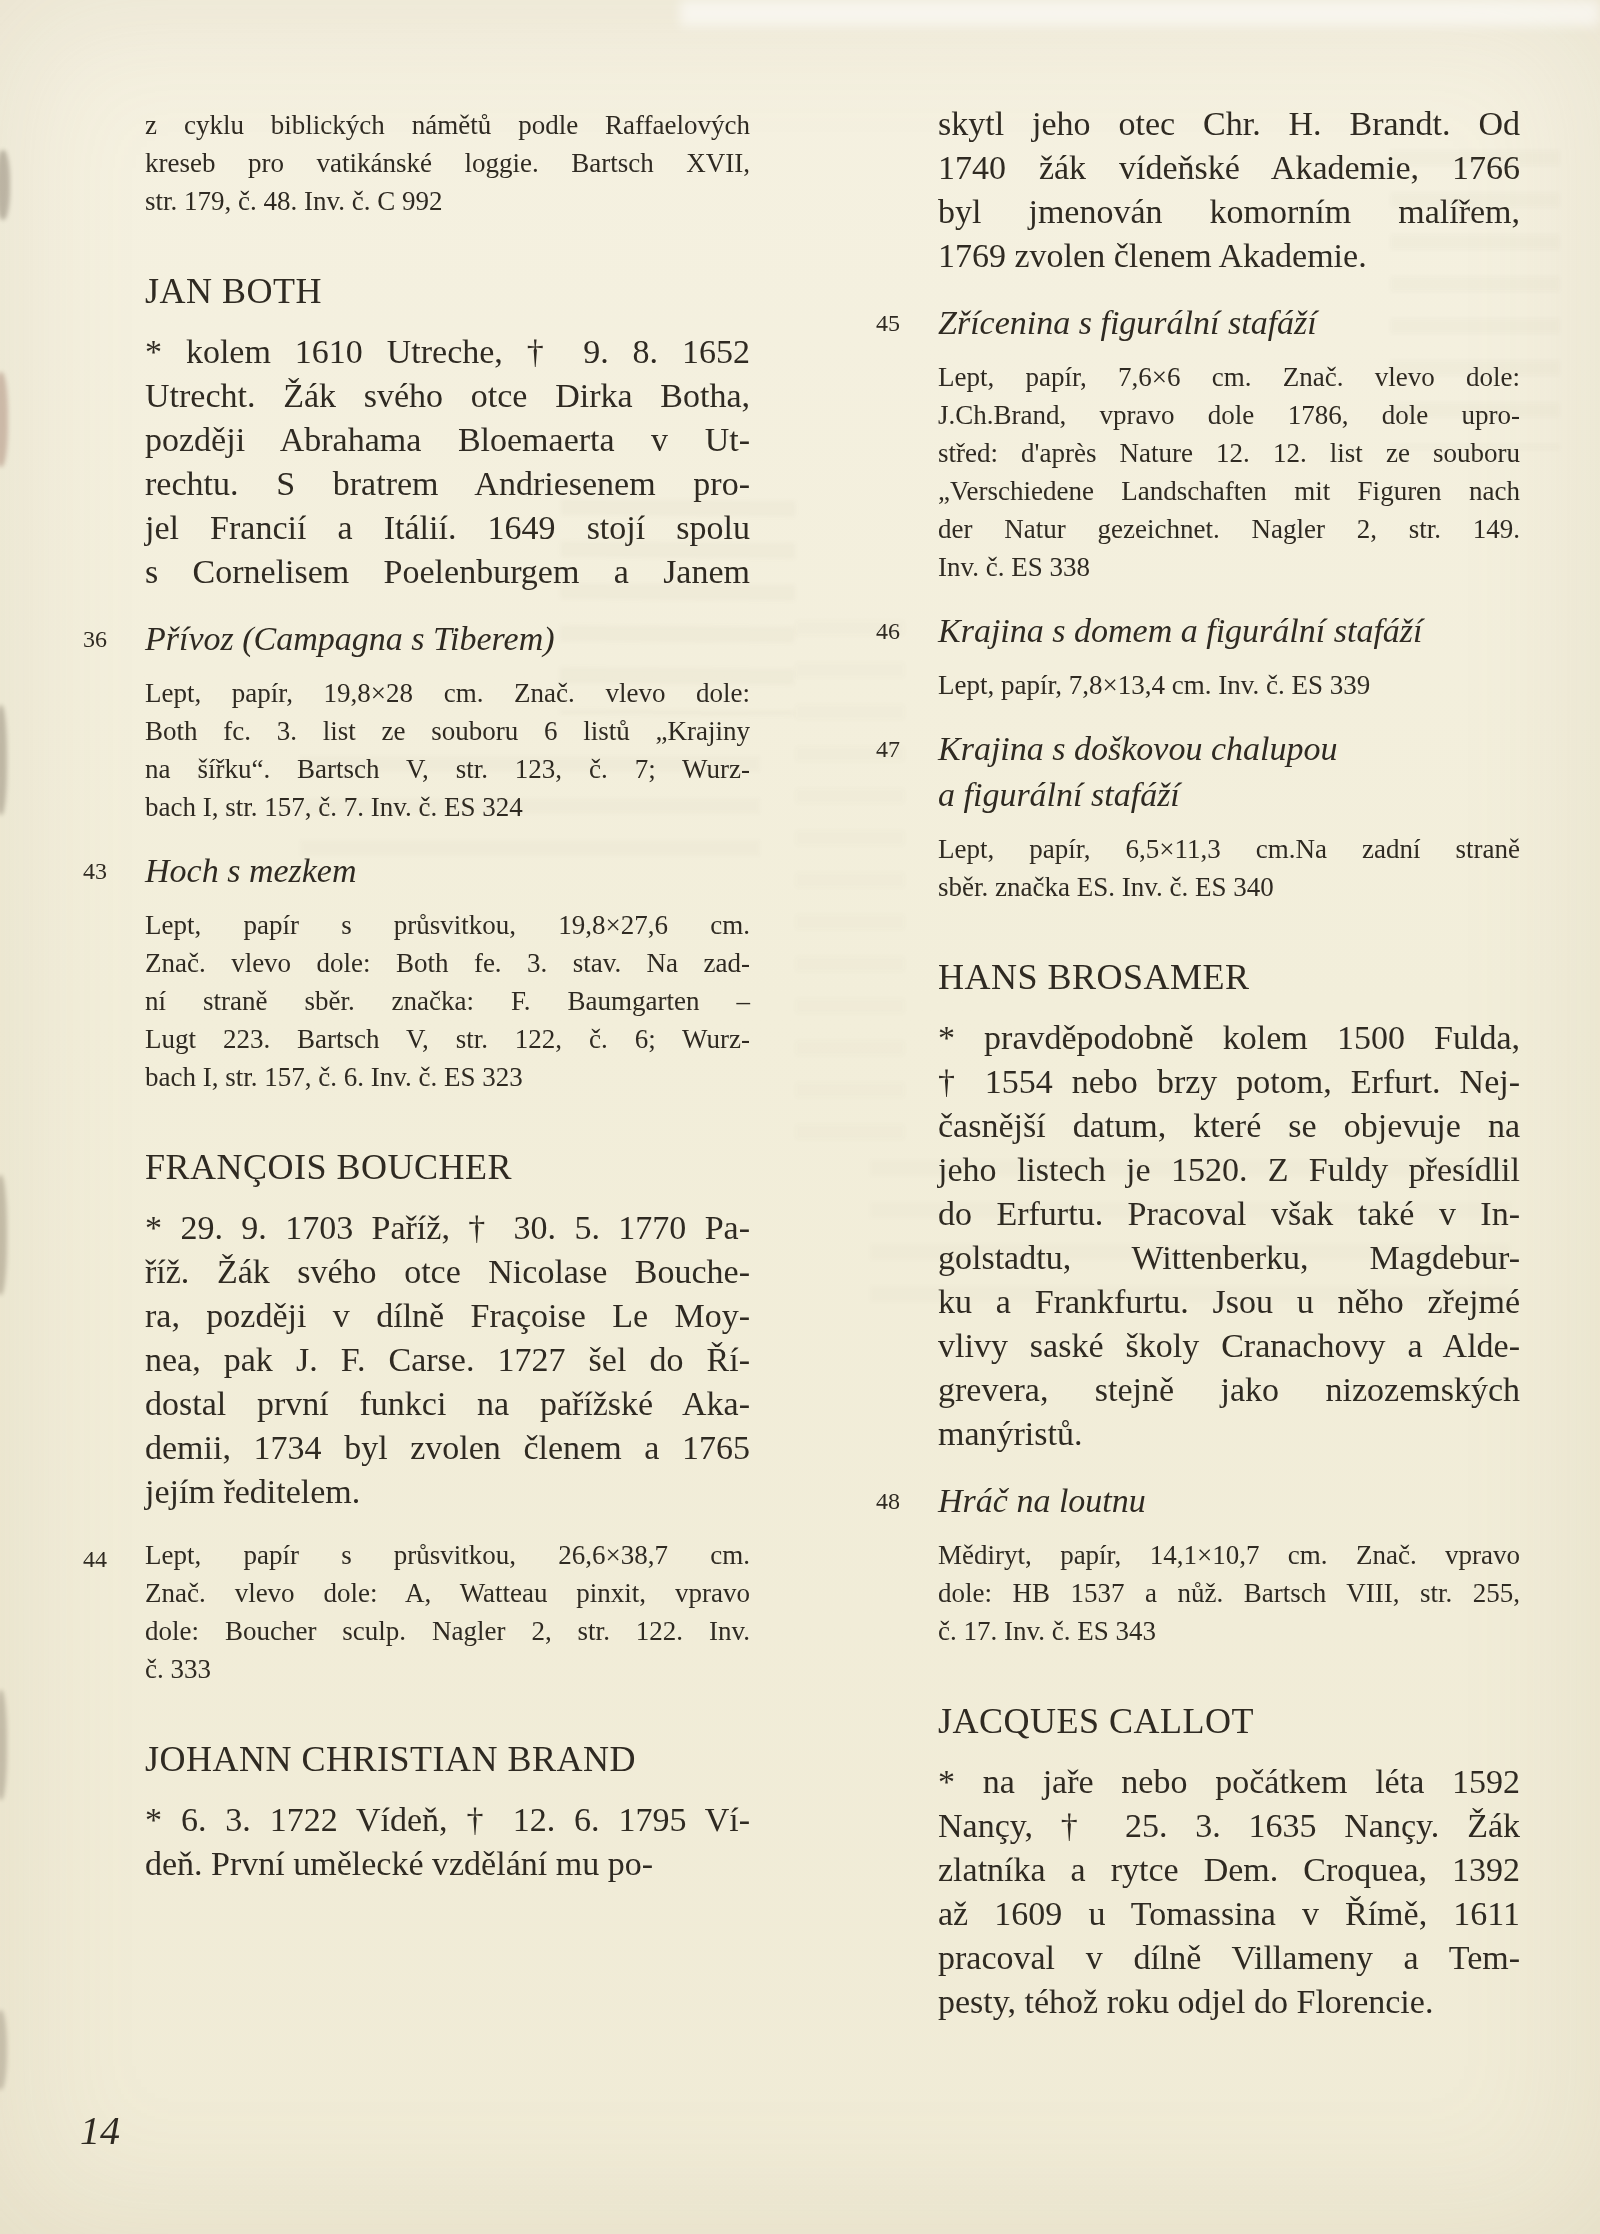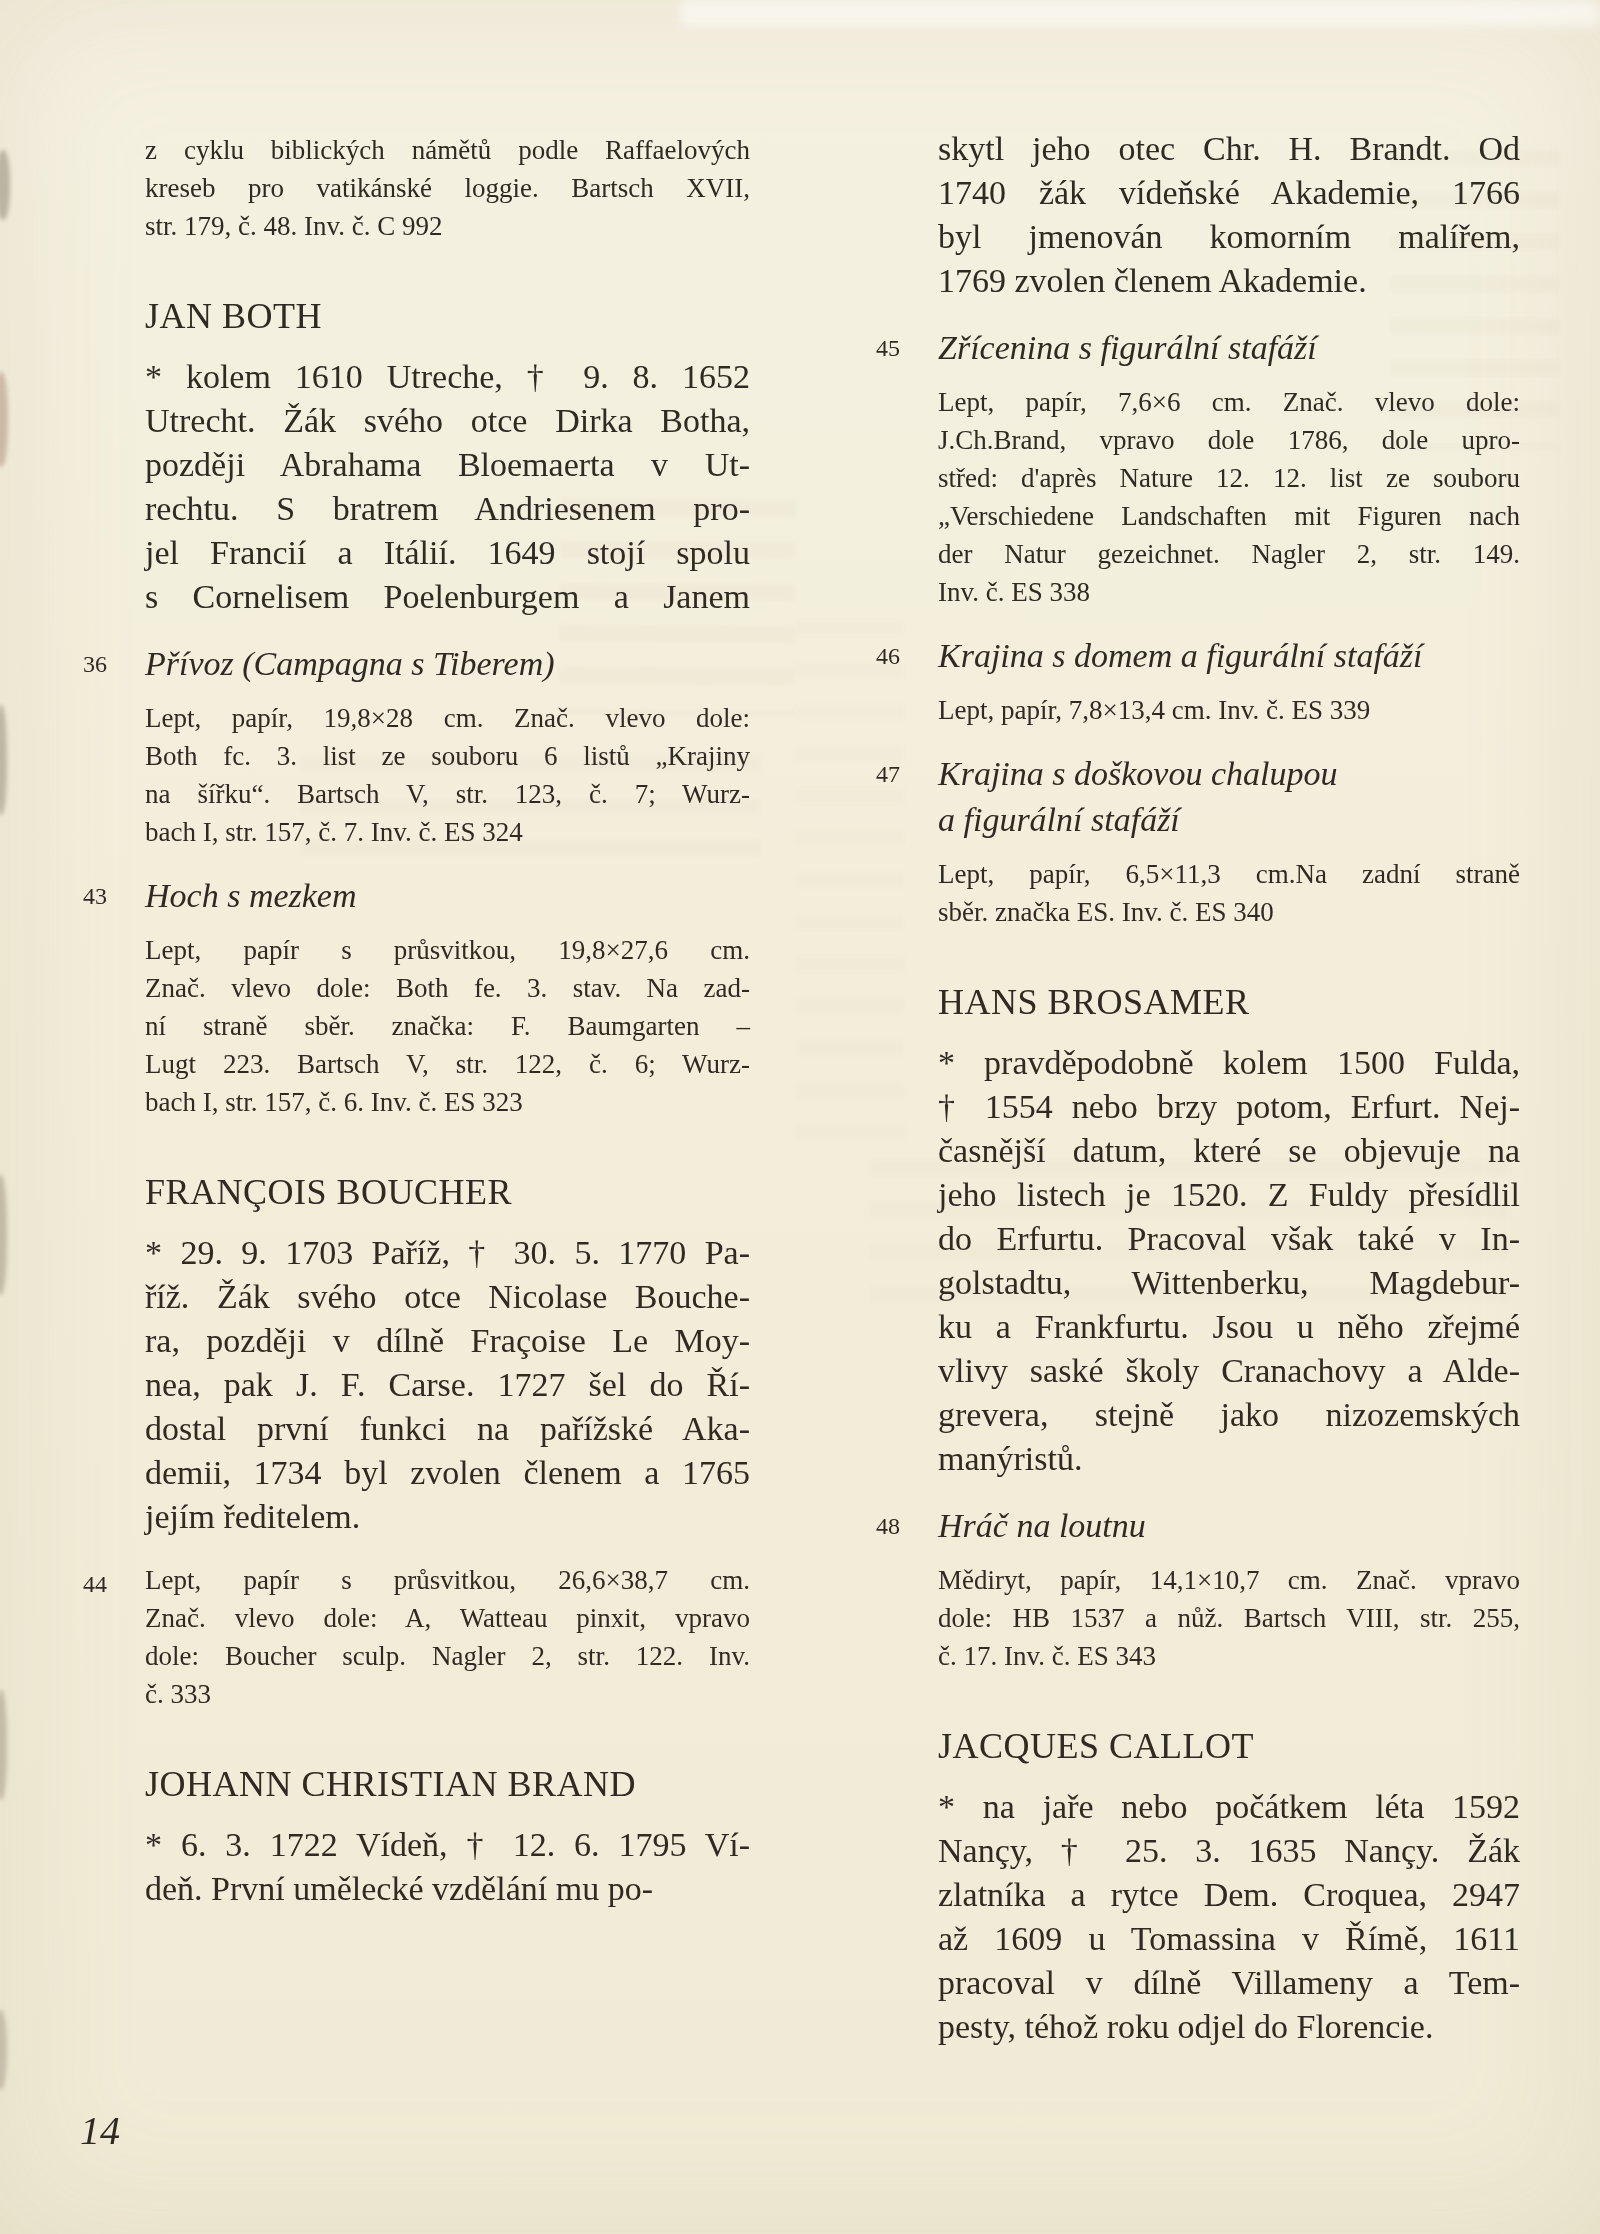--- a/index.html
+++ b/index.html
@@ -7,21 +7,21 @@
     position: relative;
     width: 1600px;
     height: 2234px;
     margin: 0 auto;
     background: linear-gradient(180deg, #f5f1e1 0%, #f2eeda 45%, #f0ebd6 100%);
     box-shadow: inset 0 0 140px rgba(170,150,110,0.16);
     overflow: hidden;
     font-family: "Liberation Serif", "DejaVu Serif", serif;
     color: #2f2a22;
   }
-  .col { position: absolute; margin-top: 25px; }
+  .col { position: absolute; }
   .col-left  { left: 145px; top: 106px; width: 605px; }
   .col-right { left: 938px; top: 102px; width: 582px; }
 
   .jline { text-align: justify; text-align-last: justify; white-space: normal; }
   .jline.last { text-align-last: left; }
   .nojust .jline { text-align: left; text-align-last: left; }
 
   .desc { font-size: 27px; line-height: 38px; }
   .bio  { font-size: 34px; line-height: 44px; }
   .artist-heading {
@@ -218,21 +218,21 @@
           <div class="jline">Mědiryt, papír, 14,1×10,7 cm. Znač. vpravo</div>
           <div class="jline">dole: HB 1537 a nůž. Bartsch VIII, str. 255,</div>
           <div class="jline last">č. 17. Inv. č. ES 343</div>
         </div>
     </div>
 
     <h2 class="artist-heading">JACQUES CALLOT</h2>
     <div class="bio">
         <div class="jline">* na jaře nebo počátkem léta 1592</div>
         <div class="jline">Nançy, † 25. 3. 1635 Nançy. Žák</div>
-        <div class="jline">zlatníka a rytce Dem. Croquea, 2947</div>
+        <div class="jline">zlatníka a rytce Dem. Croquea, 1392</div>
         <div class="jline">až 1609 u Tomassina v Římě, 1611</div>
         <div class="jline">pracoval v dílně Villameny a Tem-</div>
         <div class="jline last">pesty, téhož roku odjel do Florencie.</div>
       </div>
 
   </div>
 
   <div class="page-number">14</div>
 
 </div>

